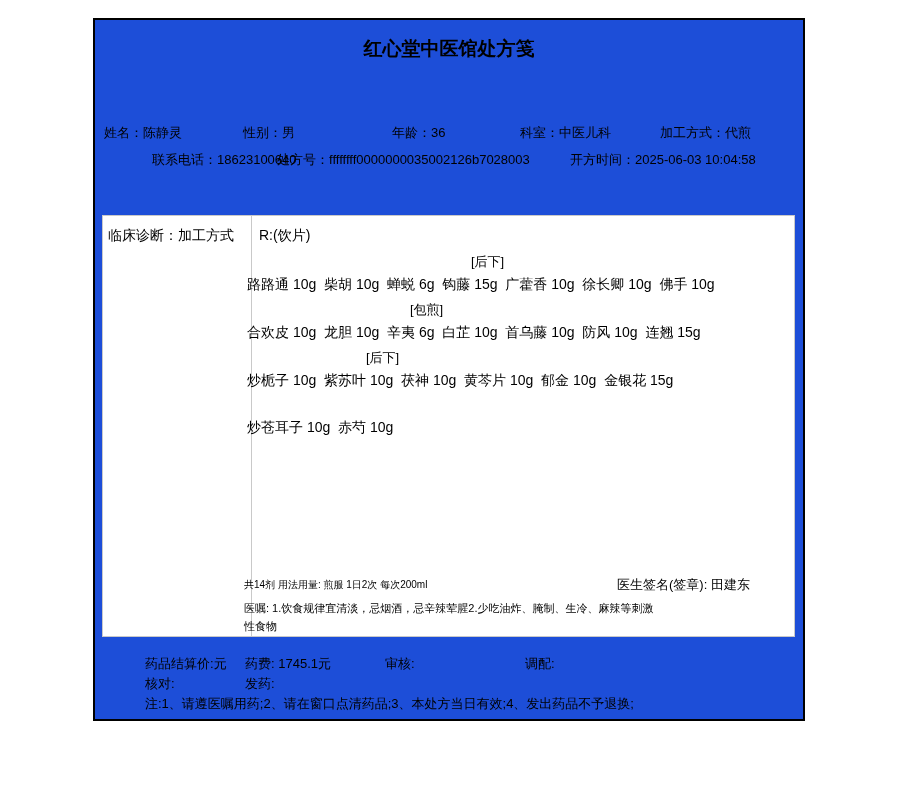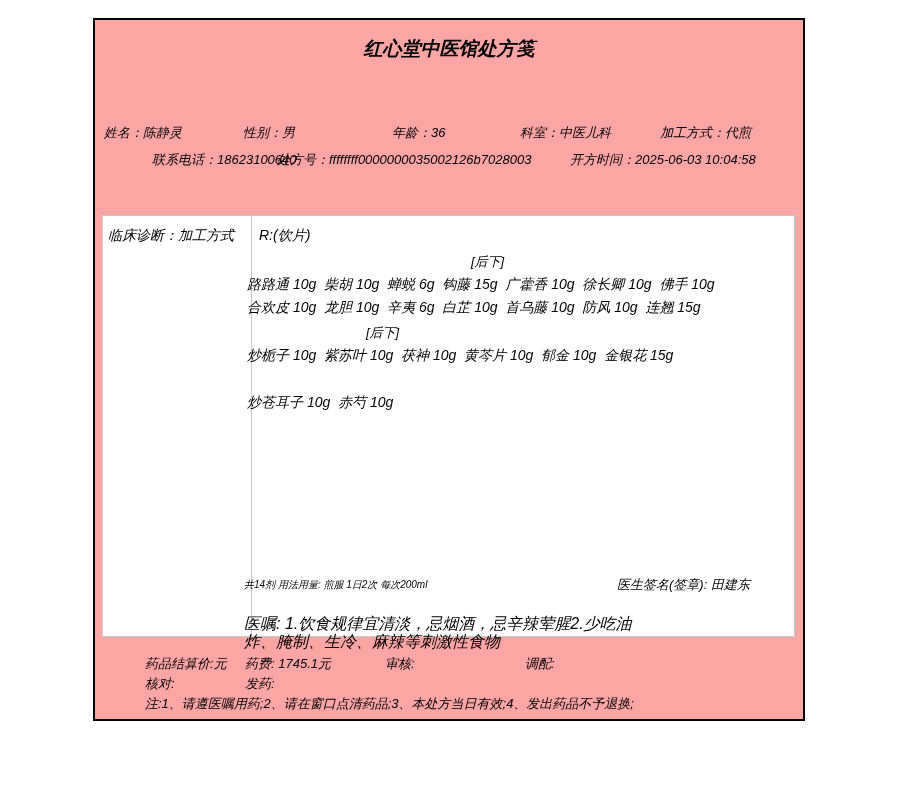--- a/index.html
+++ b/index.html
@@ -9,22 +9,21 @@
     color: #000000;
     font-family: "Liberation Sans", "DejaVu Sans", sans-serif;
     font-size: 13px;
     overflow: hidden;
   }
   .sheet {
     position: absolute;
     left: 93px; top: 18px;
     width: 708px; height: 699px;
     border: 2px solid #000000;
-    background: #fca5a5;
-    font-style: italic;
+    background: #1d4ed8;
   }
   .abs { position: absolute; white-space: pre; line-height: 16px; }
   .title {
     position: absolute; top: 16px; left: 0;
     width: 100%;
     text-align: center;
     font-size: 19px;
     font-weight: bold;
     white-space: pre;
   }
@@ -73,23 +72,23 @@
   .herb-last { margin-top: 31px; }
   .usage {
     position: absolute; left: 1px; top: 361px;
     font-size: 10px; white-space: pre; line-height: 16px;
   }
   .doctor-sign {
     position: absolute; left: 374px; top: 361px;
     font-size: 13px; white-space: pre; line-height: 16px;
   }
   .advice {
-    position: absolute; left: 1px; top: 399px;
+    position: absolute; left: 1px; top: 383px;
     width: 414px;
-    font-size: 16px; line-height: 18px;
+    font-size: 11px; line-height: 18px;
   }
   
   .fr1 { top: 636px; }
   .fr2 { top: 656px; }
   .fr3 { top: 676px; }
   .fx-1 { left: 10px; margin-left: 40px; }
   .fx-2 { left: 150px; }
   .fx-3 { left: 290px; }
   .fx-4 { left: 430px; }
 </style>
@@ -113,20 +112,21 @@
   <div class="rx-table">
 
     <div class="diag-cell"><span>临床诊断：</span><span>加工方式</span></div>
 
     <div class="rx-cell">
       <div class="rx-header">R:(饮片)</div>
 
       <div class="group-tag tag-1">[后下]</div>
       <div class="herb-line">路路通 10g  柴胡 10g  蝉蜕 6g  钩藤 15g  广藿香 10g  徐长卿 10g  佛手 10g</div>
 
+      <div class="group-tag tag-2">[包煎]</div>
       <div class="herb-line">合欢皮 10g  龙胆 10g  辛夷 6g  白芷 10g  首乌藤 10g  防风 10g  连翘 15g</div>
 
       <div class="group-tag tag-3">[后下]</div>
       <div class="herb-line">炒栀子 10g  紫苏叶 10g  茯神 10g  黄芩片 10g  郁金 10g  金银花 15g</div>
 
       <div class="herb-line herb-last">炒苍耳子 10g  赤芍 10g</div>
 
       <div class="usage">共14剂 用法用量: 煎服 1日2次 每次200ml</div>
       <div class="doctor-sign"><span>医生签名(签章): </span><span>田建东</span></div>
       <div class="advice">医嘱: 1.饮食规律宜清淡，忌烟酒，忌辛辣荤腥2.少吃油炸、腌制、生冷、麻辣等刺激性食物</div>

